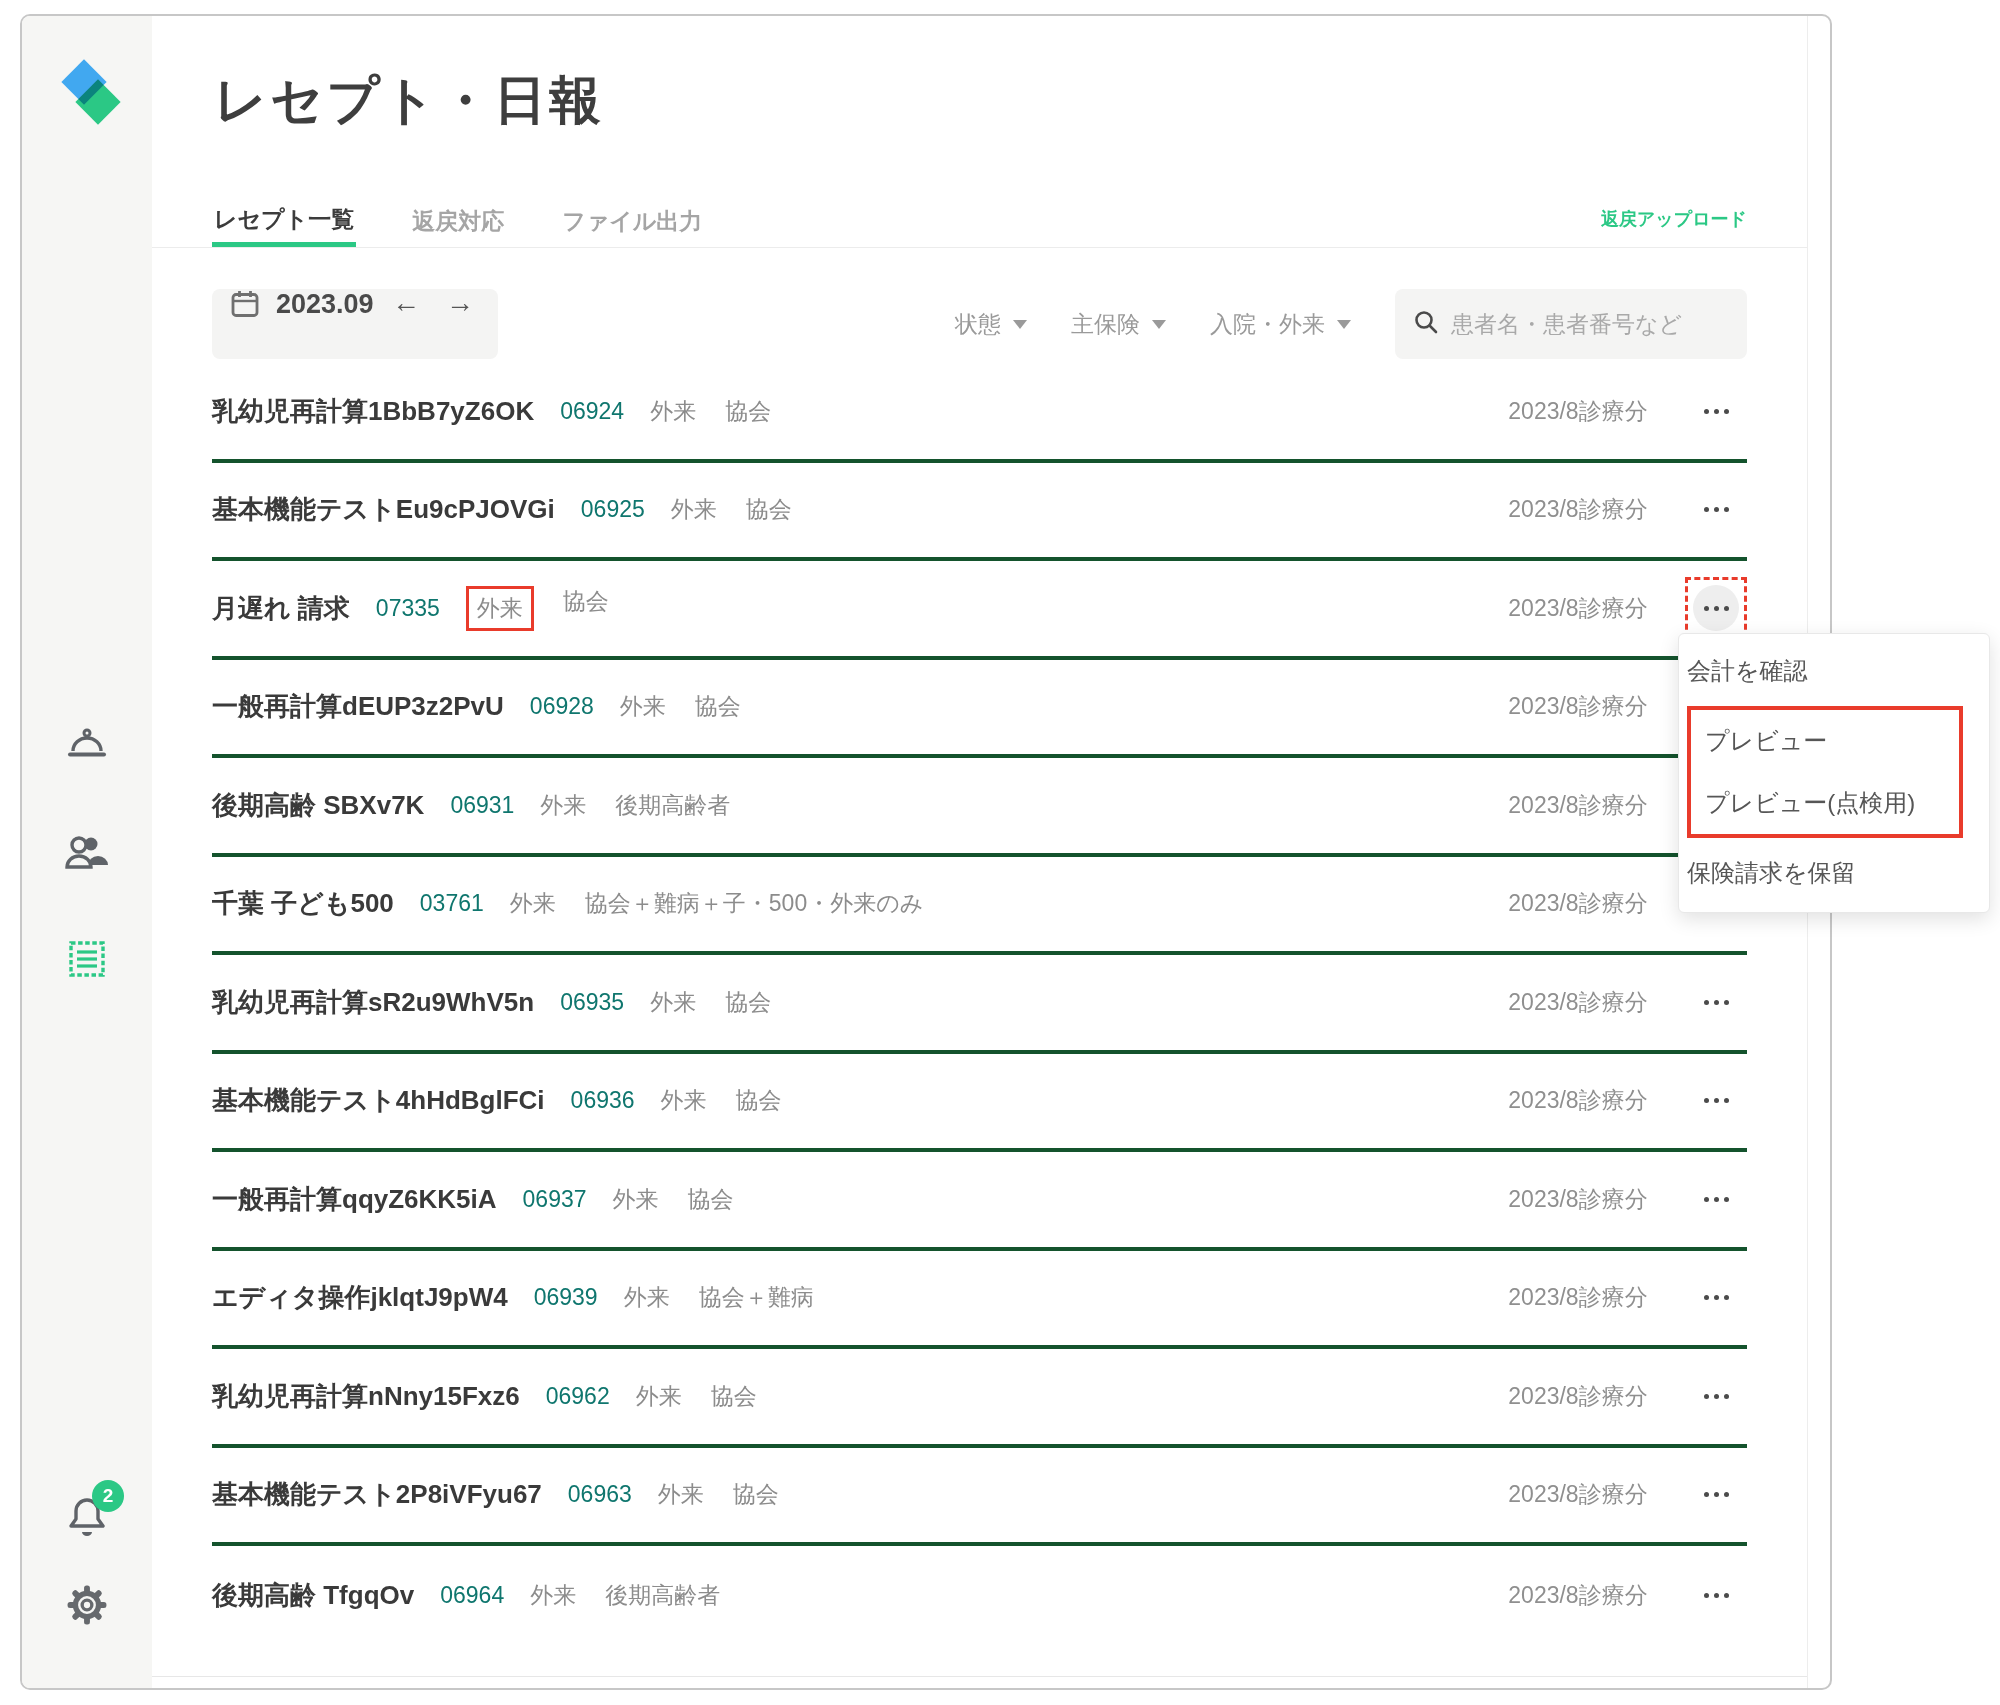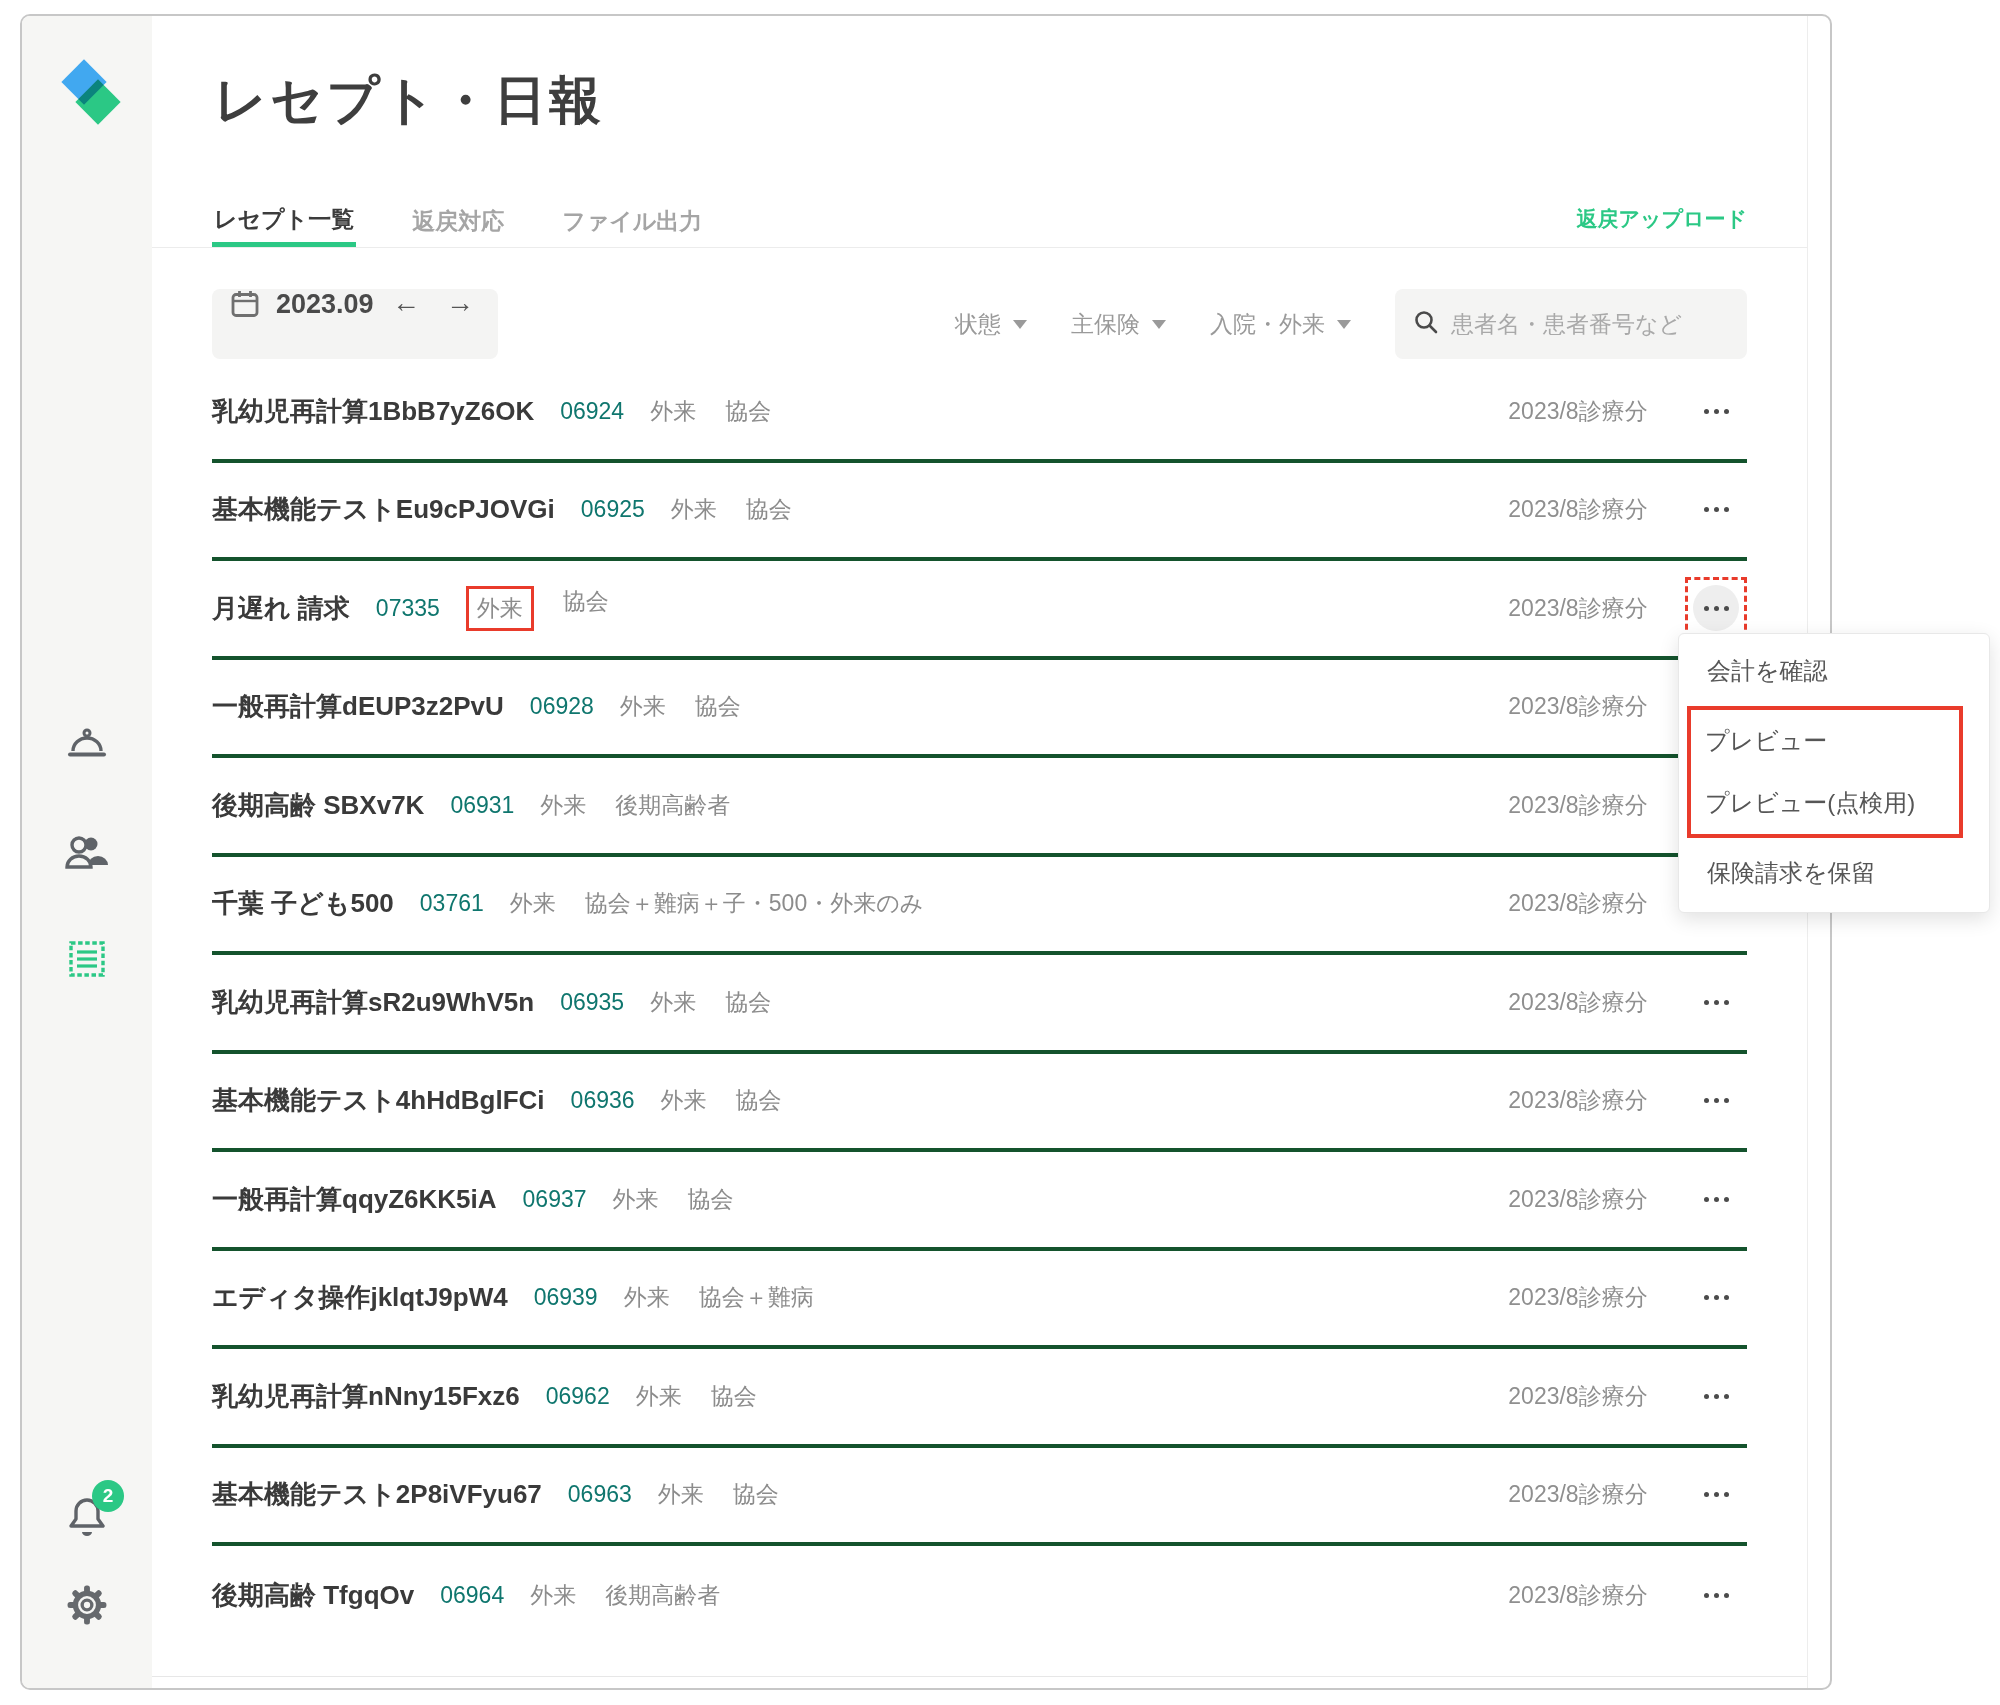--- a/index.html
+++ b/index.html
@@ -51,21 +51,21 @@
     border-bottom:1px solid #ececec; padding:0 60px;
     display:flex; align-items:stretch; gap:54px;
   }
   .tab {
     display:flex; align-items:center; font-size:23px; font-weight:700;
     color:#a5a5a5; cursor:pointer; padding:0 2px;
   }
   .tab.active { color:#3c3c3c; border-bottom:5px solid #2bc885; }
   .upload-link {
     position:absolute; right:60px; top:0; height:46px; display:flex; align-items:center;
-    font-size:21px; font-weight:700; color:#2bc885; cursor:pointer;
+    font-size:18px; font-weight:700; color:#2bc885; cursor:pointer;
   }
 
   
   .toolbar {
     position:absolute; left:60px; right:60px; top:272px; height:72px;
     display:flex; align-items:center;
   }
   .date-box {
     height:70px; width:286px; background:#f4f4f3; border-radius:8px;
     display:flex; align-items:flex-start; padding:0 24px 0 18px; gap:16px;
@@ -117,21 +117,21 @@
   .r-action.open .dots { background:#eeeeee; }
   .bottom-line { position:absolute; left:0; right:0; top:1660px; height:1px; background:#e7e7e7; }
 
   
   .context-menu {
     position:absolute; left:1656px; top:617px; width:312px; z-index:40;
     background:#ffffff; border:1px solid #e8e8e8; border-radius:6px;
     box-shadow:0 6px 20px rgba(0,0,0,0.12); padding:8px 0 10px 0;
   }
   .menu-item {
-    height:58px; display:flex; align-items:center; padding-left:28px;
+    height:58px; display:flex; align-items:center; padding-left:8px;
     font-size:24px; color:#565656; cursor:pointer; white-space:nowrap;
   }
   .menu-red-box { border:4px solid #e93b2b; margin:6px 26px 6px 8px; }
   .menu-red-box .menu-item { height:62px; padding-left:14px; }
 </style>
 </head>
 <body>
 
 <div class="canvas">
   <div class="frame">

